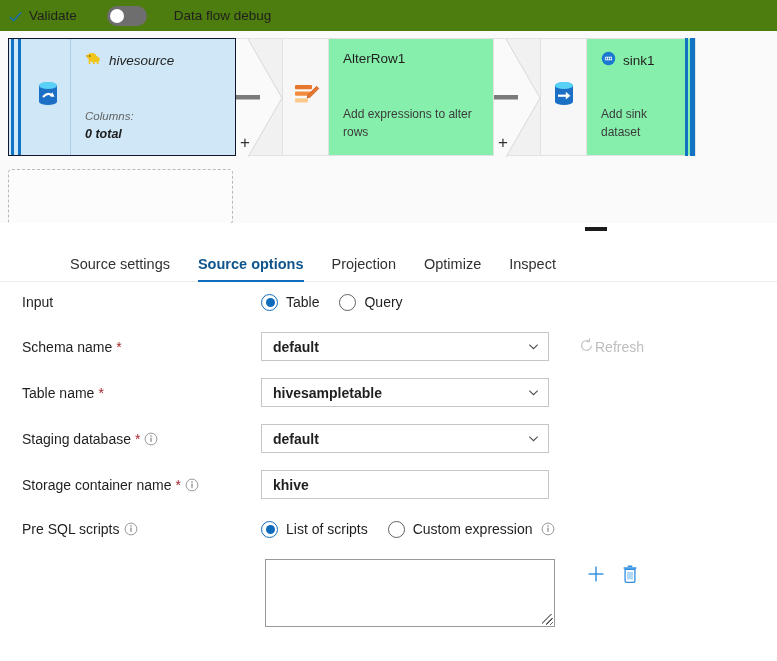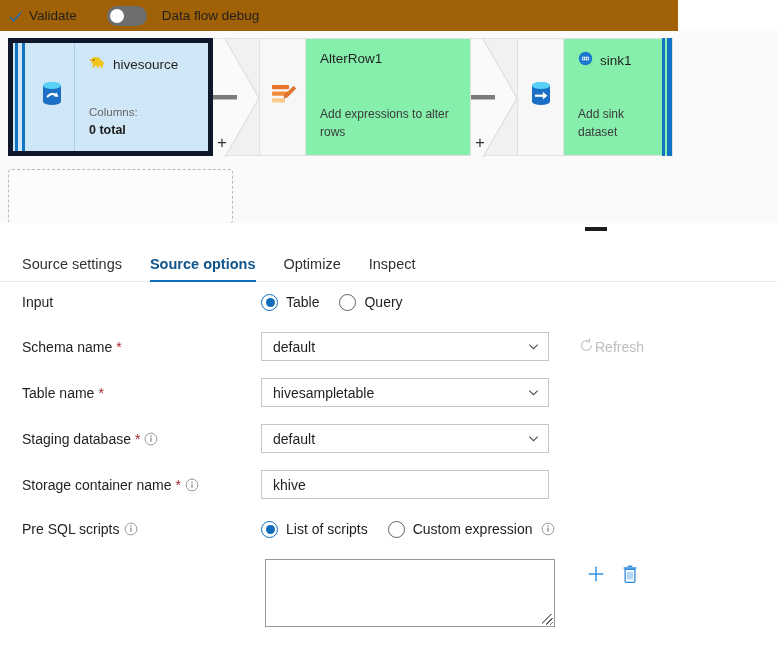--- a/index.html
+++ b/index.html
@@ -7,37 +7,37 @@
     margin: 0; padding: 0;
     width: 777px; height: 661px;
     background: #ffffff;
     font-family: "Liberation Sans", sans-serif;
     overflow: hidden;
   }
   #app { position: relative; width: 777px; height: 661px; background: #fff; }
 
   
   .toolbar {
-    position: absolute; top: 0; left: 0; width: 678px; height: 31px;
-    background: #a16207;
+    position: absolute; top: 0; left: 0; width: 777px; height: 31px;
+    background: #4d7c0f;
     display: flex; align-items: center;
   }
   .tb-btn {
     display: flex; align-items: center; gap: 7px;
     padding: 0 8px; height: 28px; cursor: pointer;
     font-size: 13.5px; color: #201f1e;
   }
   .tb-btn .check {
     width: 14px; height: 14px; position: relative; display: inline-block;
   }
   .tb-btn .check svg { display: block; }
   .tb-label { white-space: nowrap; }
 
   .toggle-group {
-    display: flex; align-items: center; gap: 15px; margin-left: 22px;
+    display: flex; align-items: center; gap: 27px; margin-left: 22px;
   }
   .toggle {
     width: 40px; height: 20px; border-radius: 10px;
     background: #6e6e6e; position: relative; cursor: pointer; flex: none;
   }
   .toggle .knob {
     position: absolute; top: 3px; left: 3px;
     width: 14px; height: 14px; border-radius: 50%;
     background: #ffffff;
   }
@@ -49,24 +49,25 @@
     background: #fafafa; overflow: hidden;
   }
 
   
   .flow-row { position: absolute; top: 7px; left: 8px; height: 118px; display: flex; align-items: stretch; }
 
   .node { position: relative; height: 118px; display: flex; }
 
   
   .node-source {
-    width: 205px;
+    width: 228px;
     background: #cfe7f7;
-    border: 5px solid #0f172a;
+    border: 1px solid #0f172a;
     display: flex;
+    font-style: italic;
   }
   .sel-bars { width: 16px; position: relative; flex: none; background: #cfe7f7; }
   .sel-bars::before, .sel-bars::after {
     content: ""; position: absolute; top: 0; bottom: 0; width: 3px; background: #1173c4;
   }
   .sel-bars::before { left: 2px; }
   .sel-bars::after  { left: 9px; }
 
   .node-icon-col {
     width: 46px; flex: none; display: flex; align-items: center; justify-content: center;
@@ -124,21 +125,21 @@
   }
   .tabs {
     position: absolute; top: 17px; left: 0; width: 777px; height: 42px;
     border-bottom: 1px solid #ececec;
     display: flex; align-items: flex-end; padding-left: 22px; gap: 0;
   }
   .tab {
     position: relative; font-size: 14.5px; color: #323130; cursor: pointer;
     padding: 0 14px 9px 14px; white-space: nowrap;
   }
-  .tab:first-child { padding-left: 0; }
+  .tab:first-child { padding-left: 0; margin-left: 48px; }
   .tab.active { color: #0f548c; font-weight: bold; }
   .tab.active::after {
     content: ""; position: absolute; left: 14px; right: 14px; bottom: -1px; height: 2.5px; background: #0f6cbd;
   }
   .tab:first-child.active::after { left: 0; }
 
   
   .form { position: absolute; top: 66px; left: 0; width: 777px; }
   .row { position: relative; display: flex; align-items: center; min-height: 26px; margin-bottom: 17px; }
   .row-label {
@@ -159,21 +160,21 @@
     content: ""; position: absolute; top: 3.5px; left: 3.5px; width: 9px; height: 9px;
     border-radius: 50%; background: #0f6cbd;
   }
   .radio-label { font-size: 14px; color: #201f1e; white-space: nowrap; }
 
   .select, .textinput {
     width: 288px; height: 29px; border: 1px solid #c8c6c4; background: #fff;
     display: flex; align-items: center; padding: 0 8px 0 11px;
     font-size: 14px; color: #201f1e; cursor: pointer; position: relative;
   }
-  .select .val, .textinput .val { flex: 1; white-space: nowrap; overflow: hidden; }
+  .select .val, .textinput .val { flex: 1; white-space: nowrap; overflow: hidden; font-weight: bold; }
   .chev-dn { flex: none; display: inline-flex; }
 
   .refresh {
     display: flex; align-items: center; margin-left: 29px;
     font-size: 14px; color: #bdbdbd; cursor: default;
   }
 
   .script-row { position: relative; margin-top: 7px; display: flex; align-items: flex-start; padding-left: 265px; }
   .script-area {
     width: 290px; height: 68px; border: 1px solid #999999; background: #fff; position: relative;
@@ -318,20 +319,21 @@
     <div class="dashed-box"></div>
 
   </div>
 
   <div class="panel">
     <div class="panel-grip"></div>
 
     <div class="tabs">
       <div class="tab">Source settings</div>
       <div class="tab active">Source options</div>
+      <div class="tab">Projection</div>
       <div class="tab">Optimize</div>
       <div class="tab">Inspect</div>
     </div>
 
     <div class="form">
 
       <div class="row">
         <div class="row-label">
           <span>Input</span>
         </div>

